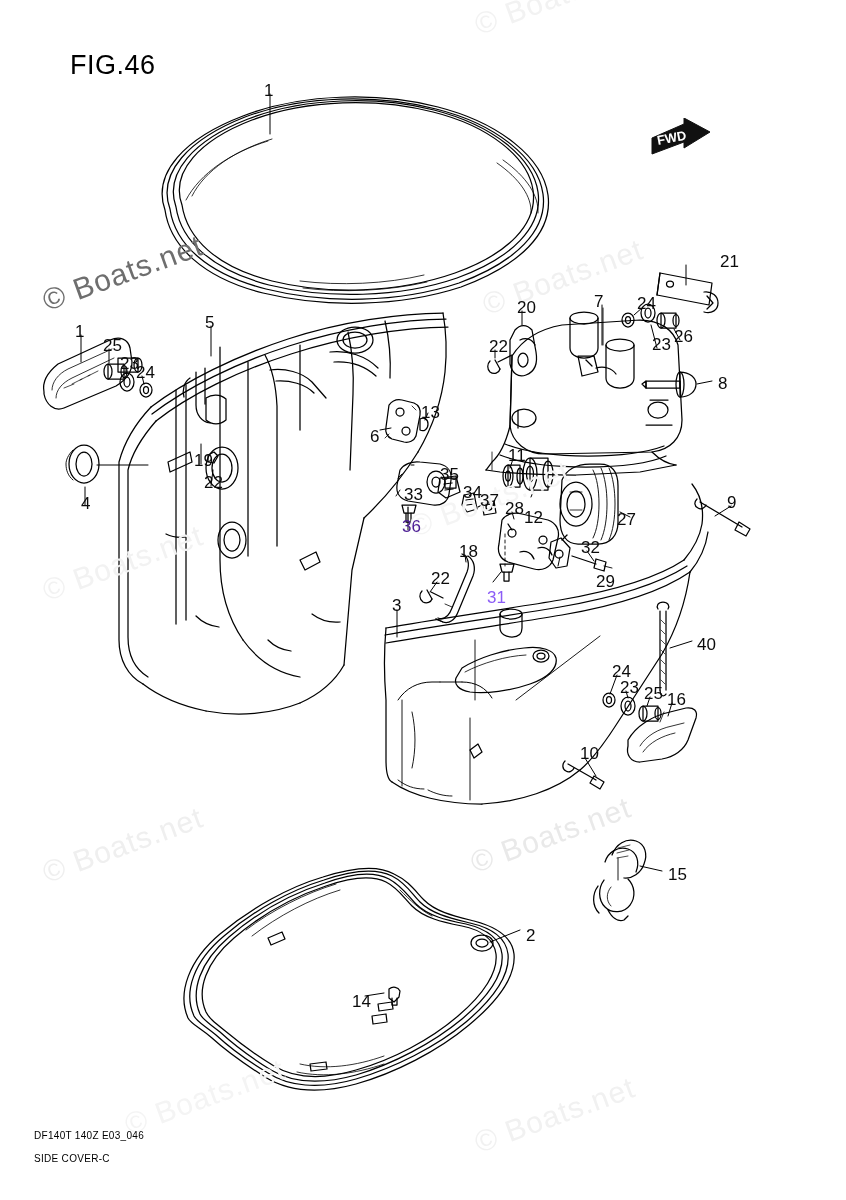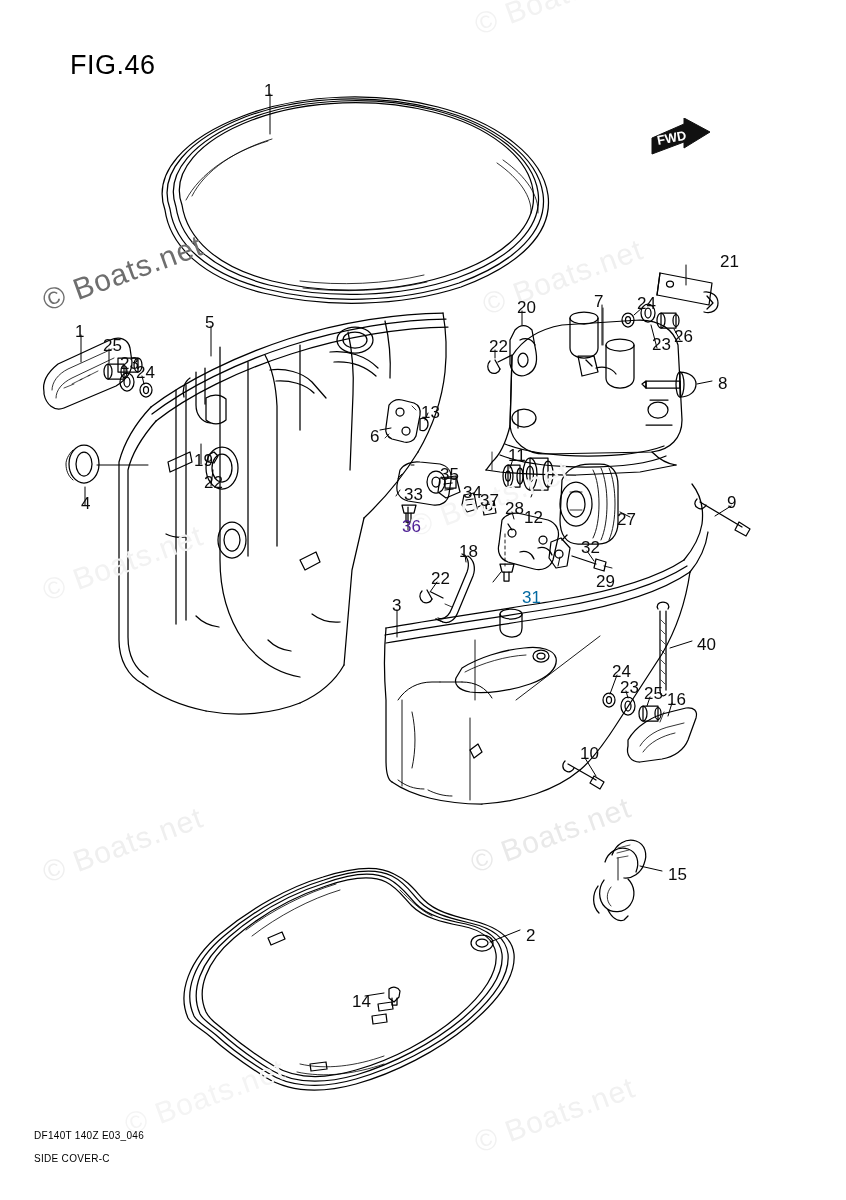--- a/index.html
+++ b/index.html
@@ -609,21 +609,21 @@
       <div class="callout" style="left: 136px; top: 364px; color: rgb(11, 11, 11);">24</div>
       <div class="callout" style="left: 637px; top: 295px; color: rgb(11, 11, 11);">24</div>
       <div class="callout" style="left: 612px; top: 663px; color: rgb(11, 11, 11);">24</div>
       <div class="callout" style="left: 103px; top: 337px; color: rgb(11, 11, 11);">25</div>
       <div class="callout" style="left: 644px; top: 685px; color: rgb(11, 11, 11);">25</div>
       <div class="callout" style="left: 674px; top: 328px; color: rgb(11, 11, 11);">26</div>
       <div class="callout" style="left: 617px; top: 511px; color: rgb(11, 11, 11);">27</div>
       <div class="callout" style="left: 505px; top: 500px; color: rgb(11, 11, 11);">28</div>
       <div class="callout" style="left: 552px; top: 573px; color: rgb(11, 11, 11); margin-left: 44px;">29</div>
       <div class="callout" style="left: 697px; top: 636px; color: rgb(11, 11, 11);">40</div>
-      <div class="callout" style="left: 487px; top: 589px; color: #0369a1; margin-left: 35px;">31</div>
+      <div class="callout" style="left: 487px; top: 589px; color: #8b5cf6;">31</div>
       <div class="callout" style="left: 581px; top: 539px; color: rgb(11, 11, 11);">32</div>
       <div class="callout" style="left: 404px; top: 453px; color: rgb(11, 11, 11); margin-top: 33px;">33</div>
       <div class="callout" style="left: 463px; top: 484px; color: rgb(11, 11, 11);">34</div>
       <div class="callout" style="left: 440px; top: 466px; color: rgb(11, 11, 11);">35</div>
       <div class="callout" style="left: 402px; top: 518px; color: #4c1d95;">36</div>
       <div class="callout" style="left: 480px; top: 492px; color: rgb(11, 11, 11);">37</div>
     </div>
 
   <div id="caption">
     <div>DF140T 140Z E03_046</div>

